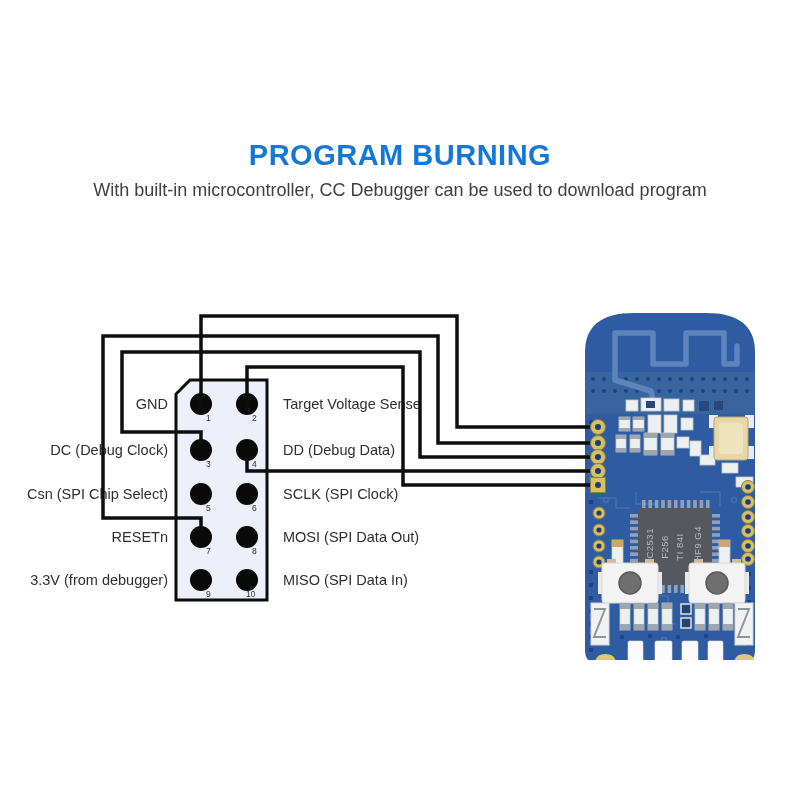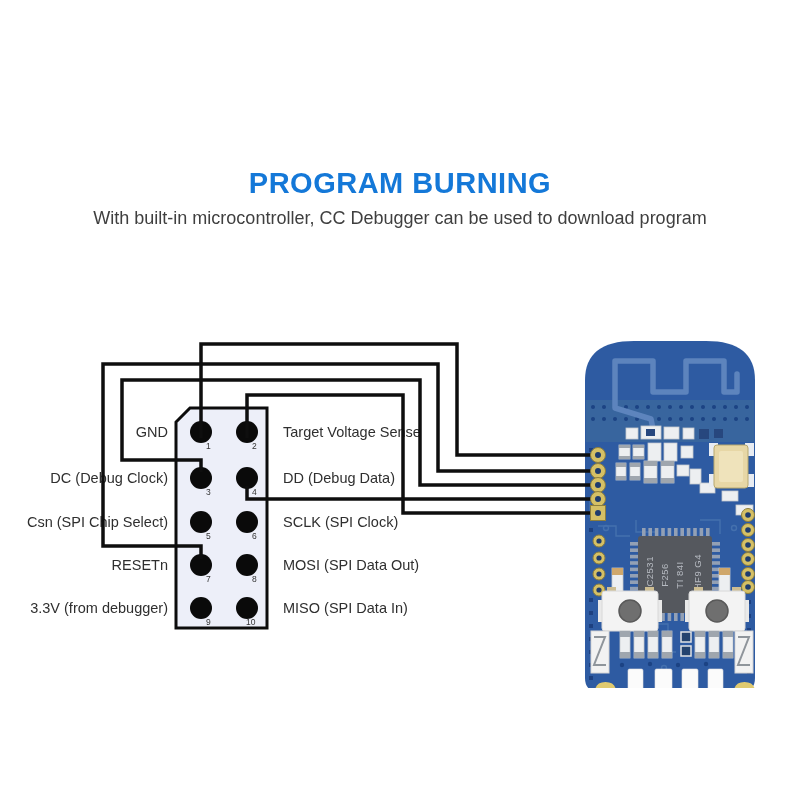--- a/index.html
+++ b/index.html
@@ -1,17 +1,17 @@
 <!DOCTYPE html>
 <html><head>
 <meta charset="utf-8">
 <style>
   html,body{margin:0;padding:0;background:#ffffff;}
   .stage{position:relative;width:800px;height:660px;background:#ffffff;overflow:hidden;
-         font-family:"Liberation Sans",sans-serif;margin-top:28px;}
+         font-family:"Liberation Sans",sans-serif;}
   .title{position:absolute;top:139px;left:0;width:800px;text-align:center;
          font-size:29px;font-weight:700;letter-spacing:.5px;color:#1478d8;}
   .subtitle{position:absolute;top:180px;left:0;width:800px;text-align:center;
          font-size:18px;font-weight:400;color:#3f3f3f;}
   svg{position:absolute;left:0;top:0;}
   svg text{font-family:"Liberation Sans",sans-serif;}
   .pinlabel{font-size:14.5px;fill:#2f2f2f;}
   .pinnum{font-size:8.5px;fill:#333;}
   .chiptext{font-size:9.5px;fill:#b6bac1;letter-spacing:.5px;}
   .smd{fill:#edeff1;stroke:#c6cad0;stroke-width:.8;}

